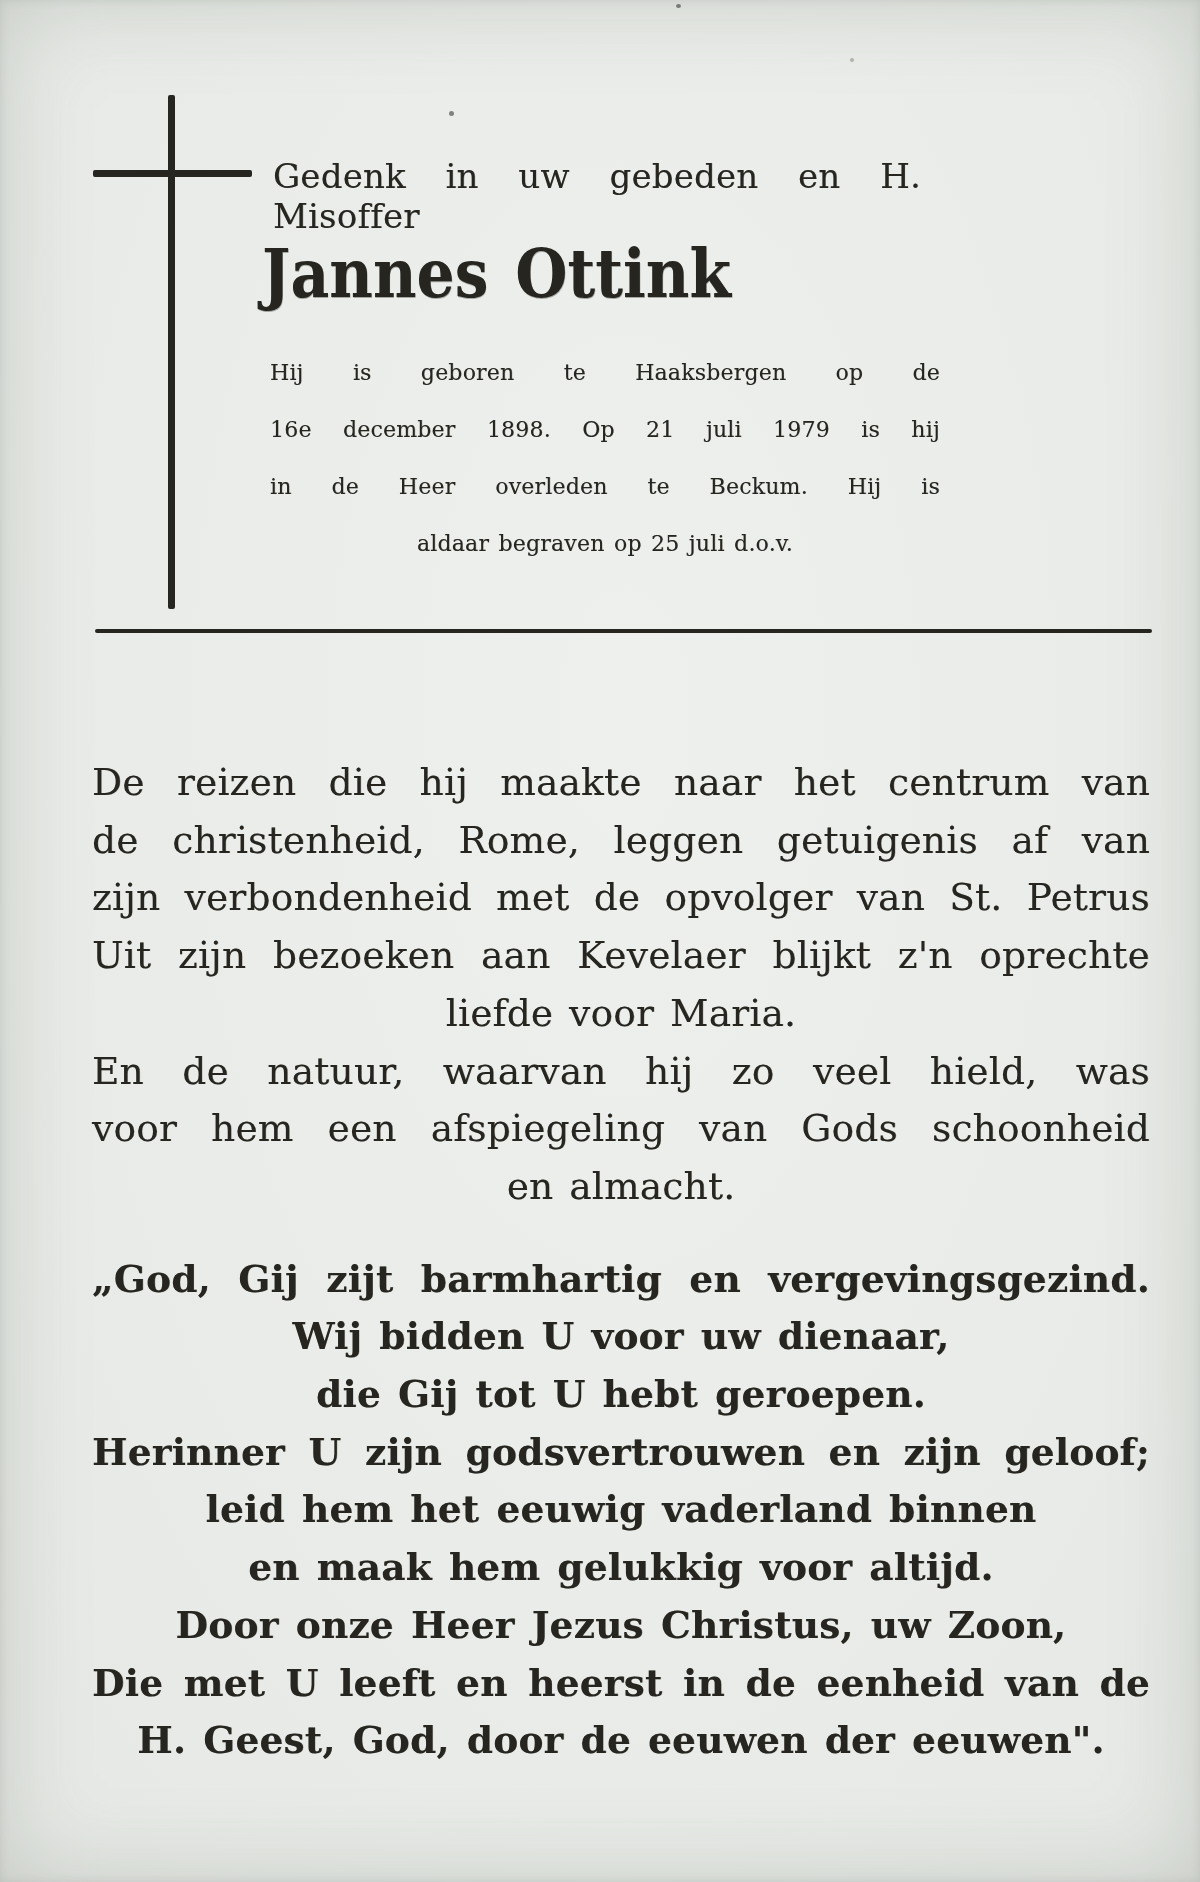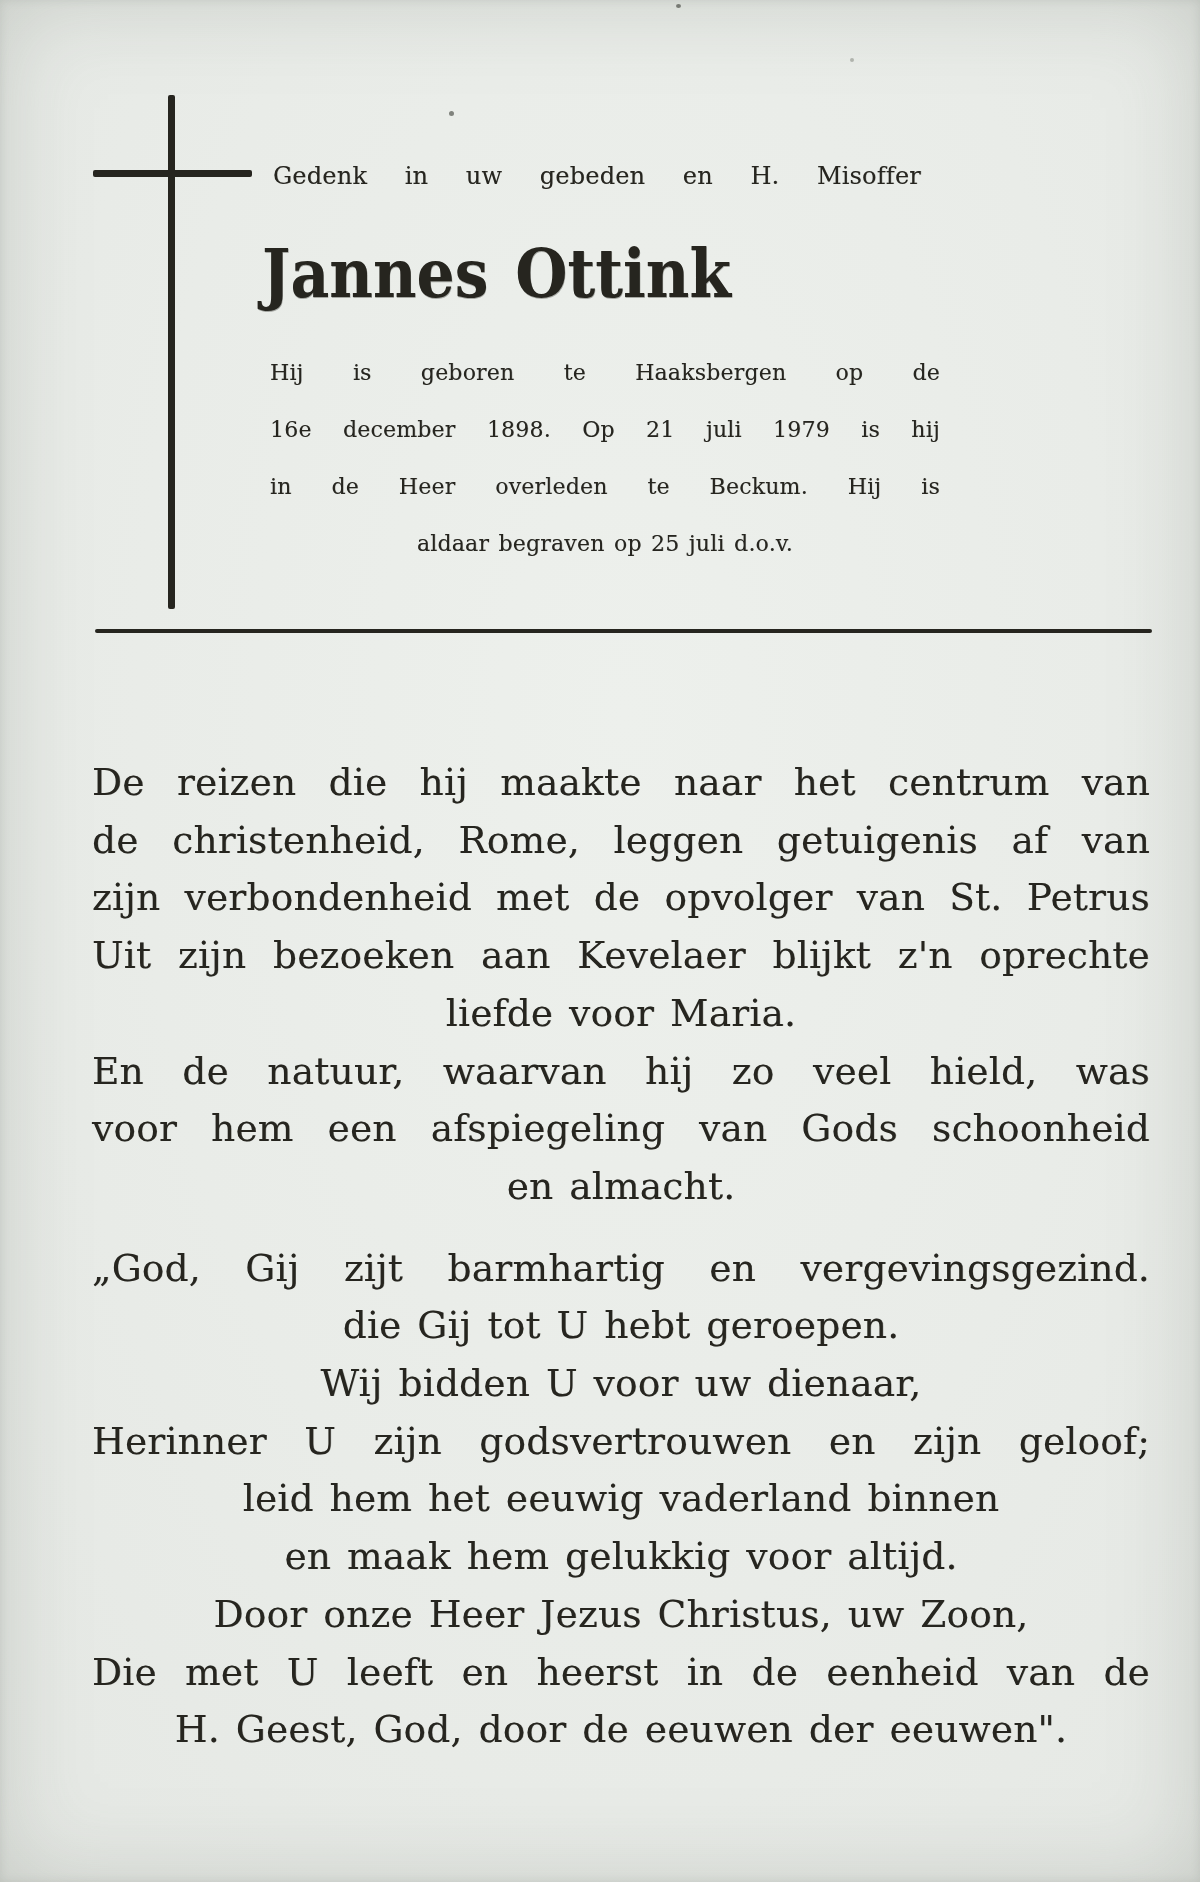--- a/index.html
+++ b/index.html
@@ -29,38 +29,38 @@
   .rule{left:95px;top:629px;width:1057px;height:4px;}
 
   .txt{
     position:absolute;
     letter-spacing:0.2px;
     word-spacing:0.10em;
     text-shadow:0.4px 0.4px 0 rgba(38,37,31,0.35);
   }
   .memorial{
     left:273px;top:156px;width:648px;
-    font-size:24px;line-height:40px;
+    font-size:34px;line-height:40px;
   }
   .name{
     left:262px;top:238px;width:660px;
     font-size:60px;line-height:64px;font-weight:bold;
     letter-spacing:0px;
     transform:scaleY(1.12);transform-origin:top left;
   }
   .vitae{
     left:270px;top:344px;width:670px;
     font-size:22px;line-height:57px;
   }
   .bodytext{
     left:92px;top:754px;width:1058px;
     font-size:37.5px;line-height:57.7px;
   }
   .para-natuur{}
-  .para-prayer{margin-top:24px;}
+  .para-prayer{margin-top:35px;font-weight:bold;}
 
   .jline{text-align:justify;text-align-last:justify;-moz-text-align-last:justify;text-justify:inter-word;}
   .lline{text-align:center;}
 
   .speck{position:absolute;background:#8a8d86;border-radius:50%;}
   .speck1{left:676px;top:4px;width:5px;height:4px;background:#777a74;}
   .speck2{left:449px;top:111px;width:5px;height:5px;background:#80837d;}
   .speck3{left:850px;top:58px;width:4px;height:4px;background:#9a9d96;opacity:.7;}
 </style>
 </head>
@@ -96,22 +96,22 @@
     </div>
 
     <div class="para-natuur">
       <div class="jline">En de natuur, waarvan hij zo veel hield, was</div>
       <div class="jline">voor hem een afspiegeling van Gods schoonheid</div>
       <div class="lline">en almacht.</div>
     </div>
 
     <div class="para-prayer">
       <div class="jline">„God, Gij zijt barmhartig en vergevingsgezind.</div>
+      <div class="lline">Wij bidden U voor uw dienaar,</div>
       <div class="lline">die Gij tot U hebt geroepen.</div>
-      <div class="lline">Wij bidden U voor uw dienaar,</div>
       <div class="jline">Herinner U zijn godsvertrouwen en zijn geloof;</div>
       <div class="lline">leid hem het eeuwig vaderland binnen</div>
       <div class="lline">en maak hem gelukkig voor altijd.</div>
       <div class="lline">Door onze Heer Jezus Christus, uw Zoon,</div>
       <div class="jline">Die met U leeft en heerst in de eenheid van de</div>
       <div class="lline">H. Geest, God, door de eeuwen der eeuwen".</div>
     </div>
 
   </div>
 

